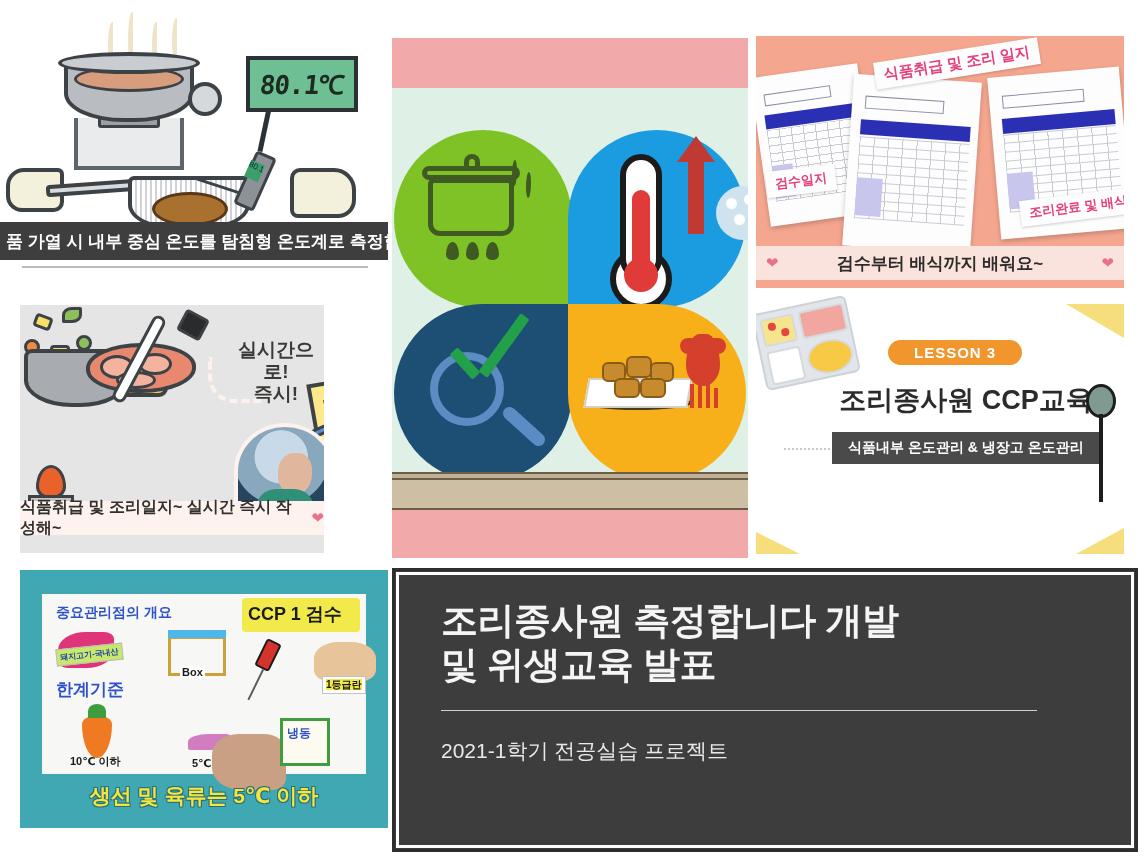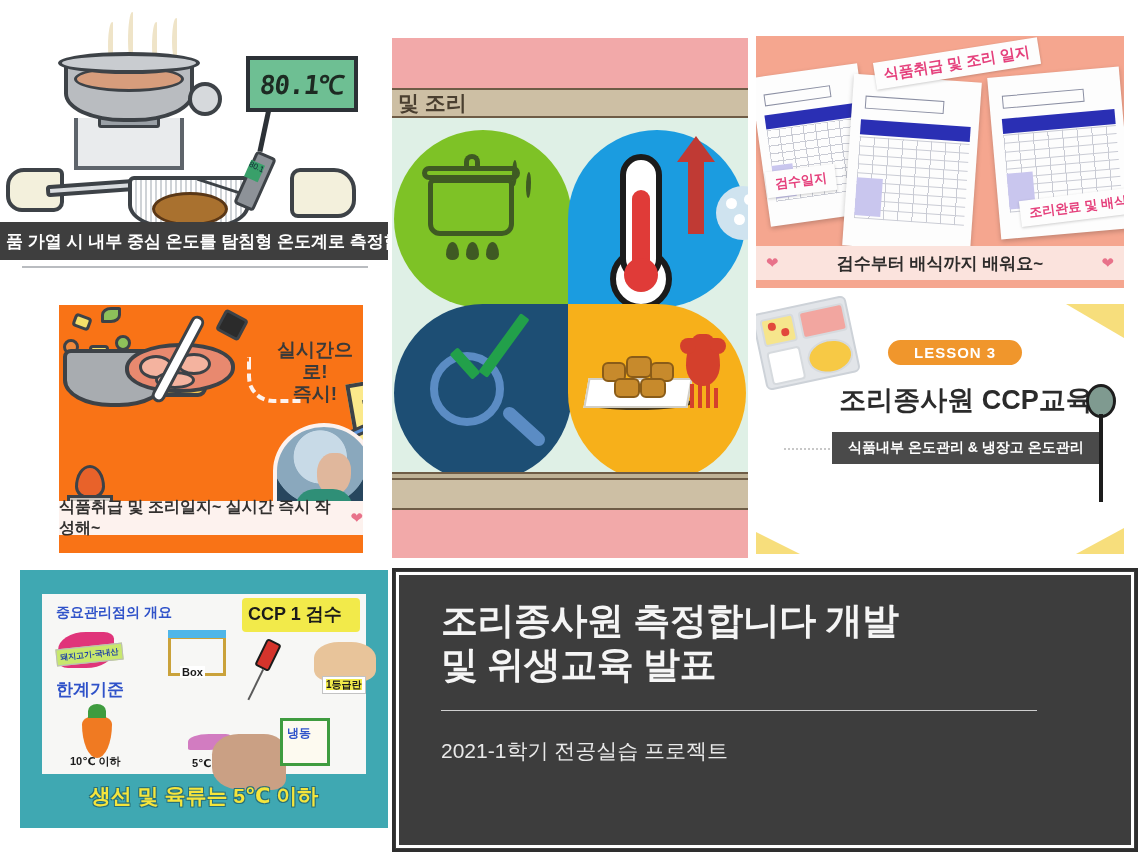--- a/index.html
+++ b/index.html
@@ -60,21 +60,21 @@
       background:#2c3136; transform:rotate(12deg); }
 
   #p-cook .capbar{ position:absolute; left:0; right:0; bottom:28px; height:38px;
       background:#3e3e3e; display:flex; align-items:center; }
   #p-cook .capbar span{ color:#fff; font-size:17px; font-weight:bold; padding-left:6px;
       white-space:nowrap; }
   #p-cook .underline{ position:absolute; left:22px; right:20px; bottom:20px;
       height:2px; background:#b9bcc0; }
 
   
-  #p-pan{ left:20px; top:305px; width:304px; height:248px; background:#f97316;margin-left:39px; }
+  #p-pan{ left:20px; top:305px; width:304px; height:248px; background:#e5e5e5; }
   #p-pan .white-cap{ position:absolute; left:0; right:0; bottom:18px; height:34px;
       background:#fdf2ee; display:flex; align-items:center; justify-content:center; gap:16px; }
   #p-pan .white-cap .t{ font-size:16px; color:#32302f; font-weight:bold; }
   .pan{ position:absolute; left:4px; top:44px; width:104px; height:58px;
       background:#a8acb0; border:4px solid #3d4247; border-radius:8px 8px 46% 46%; }
   .pan-lip{ position:absolute; left:60px; top:74px; width:88px; height:18px;
       background:#f2c64f; border:4px solid #3d4247; border-radius:0 14px 14px 0; }
   .steak{ position:absolute; left:66px; top:38px; width:110px; height:50px;
       background:#e8896f; border:4px solid #3d4247; border-radius:50% 46% 50% 46%; }
   .steak i{ position:absolute; background:#f4b39f; border:3px solid #3d4247; border-radius:50%; }
@@ -442,23 +442,20 @@
     <div class="sub-band">식품내부 온도관리 &amp; 냉장고 온도관리</div>
 
     <div class="spoon">
       <div class="bowl"></div>
         <div class="stem"></div>
     </div>
   </div>
 
   <div class="panel" id="p-info">
     <div class="pinktop"></div>
-    <div class="tanband">
-      <span>및 조리</span>
-    </div>
 
     <div class="drop d-green">
       <div class="sh"></div>
       <div class="pot-ic-knob"></div>
       <div class="pot-ic-lid"></div>
       <div class="ic pot-ic"></div>
       <div class="steam-ic" style="left:118px;top:30px;"></div>
       <div class="steam-ic" style="left:132px;top:42px;"></div>
       <div class="flame-ic" style="left:52px;top:112px;"></div>
       <div class="flame-ic" style="left:72px;top:112px;"></div>

